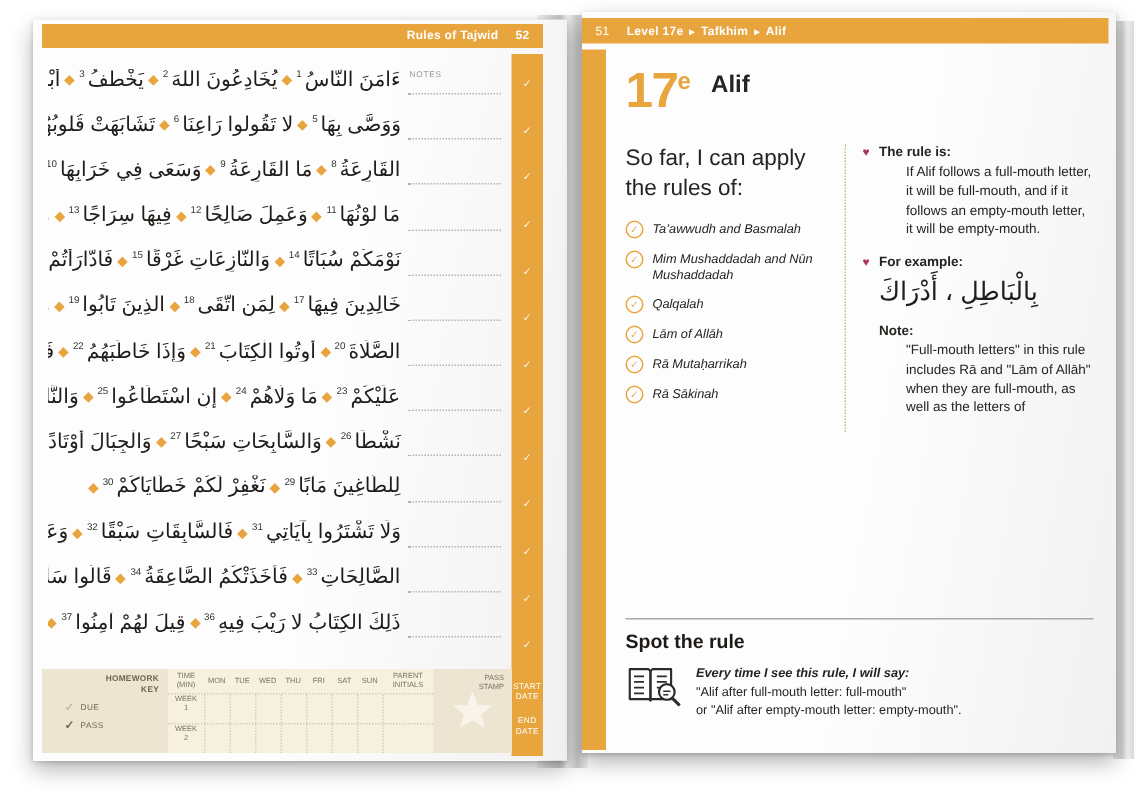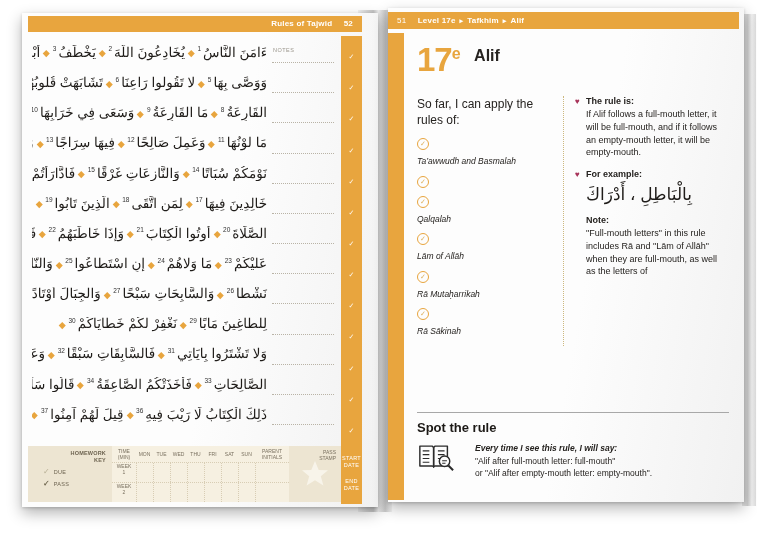--- a/index.html
+++ b/index.html
@@ -72,37 +72,37 @@
   .rp-header .pg{margin-right:9px;font-weight:normal;}
   .rp-header .sep{margin:0 4px;font-size:7px;}
   .rp-strip{position:absolute;left:0;top:25px;bottom:2px;width:16px;background:var(--gold);}
   .rp-content{position:absolute;left:29px;top:33px;right:15px;bottom:4px;}
   .rp-title{margin-bottom:17px;}
   .t-num{font-size:33px;font-weight:600;color:var(--gold);letter-spacing:-1px;}
   .t-sup{font-size:16px;font-weight:600;color:var(--gold);position:relative;top:-12px;}
   .t-name{font-size:16px;font-weight:bold;color:var(--ink);margin-left:9px;position:relative;top:-10px;}
   .rp-cols{display:flex;}
   .col-left{width:146px;flex:none;padding-right:8px;}
-  .intro{font-size:12px;line-height:1.35;margin-bottom:10px;}
-  .chk{display:flex;gap:6px;align-items:flex-start;margin-bottom:8px;flex-direction:column;}
+  .intro{font-size:15px;line-height:1.35;margin-bottom:10px;}
+  .chk{display:flex;gap:6px;align-items:flex-start;margin-bottom:8px;}
   .chk-ic{width:12px;height:12px;flex:none;border:1.5px solid var(--gold);border-radius:50%;
     display:flex;align-items:center;justify-content:center;font-size:7px;color:#ddb260;margin-top:0;}
   .chk-lb{font-size:8.5px;font-style:italic;line-height:1.35;}
   .col-div{border-left:1px dotted #cdb87e;margin-right:11px;}
   .col-right{flex:1;min-width:0;}
   .sec{position:relative;padding-left:11px;margin-bottom:10px;}
   .heart{position:absolute;left:0;top:1px;font-size:8px;color:var(--heart);}
   .sec-head{font-size:9px;font-weight:bold;}
-  .sec-body{font-size:9px;line-height:1.42;margin-top:2px;}
+  .sec-body{font-size:9px;line-height:1.42;margin-top:2px;margin-left:18px;}
   .ex-ar{font-size:17px;direction:rtl;text-align:left;margin-top:5px;color:#1f1c19;}
   .note-ar{font-size:11px;direction:rtl;text-align:left;margin-top:3px;color:#2a2622;}
   .rp-bottom{position:absolute;left:0;right:0;bottom:18px;}
   .rp-hr{border:none;border-top:1px solid #a8a8a8;margin:0 0 7px;}
   .spot-title{font-size:13px;font-weight:bold;margin:0 0 7px;color:#1d1a17;}
-  .spot-row{display:flex;gap:20px;align-items:flex-start;}
+  .spot-row{display:flex;gap:9px;align-items:flex-start;}
   .spot-icon{flex:none;margin-top:1px;}
   .spot-lead{font-size:8.5px;font-weight:bold;font-style:italic;line-height:1.5;}
   .spot-line{font-size:8.5px;line-height:1.5;}
 </style>
 </head>
 <body>
 
 <div class="spine"></div>
 <div class="edge-right"></div>
 
@@ -279,20 +279,21 @@
     <div class="rp-cols">
       <div class="col-left">
         <div class="intro">So far, I can apply the rules of:</div>
         <div>
             <div class="chk">
               <span class="chk-ic">✓</span>
               <span class="chk-lb">Ta’awwudh and Basmalah</span>
             </div>
             <div class="chk">
               <span class="chk-ic">✓</span>
+              <span class="chk-lb">Mim Mushaddadah and Nūn Mushaddadah</span>
             </div>
             <div class="chk">
               <span class="chk-ic">✓</span>
               <span class="chk-lb">Qalqalah</span>
             </div>
             <div class="chk">
               <span class="chk-ic">✓</span>
               <span class="chk-lb">Lām of Allāh</span>
             </div>
             <div class="chk">

